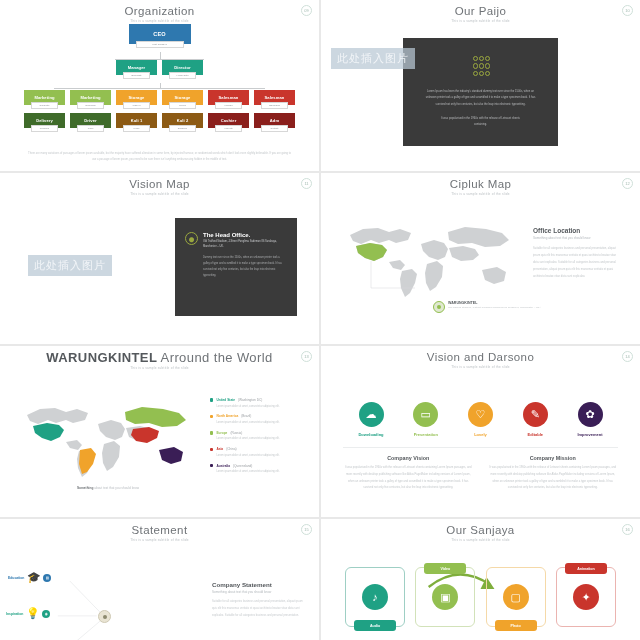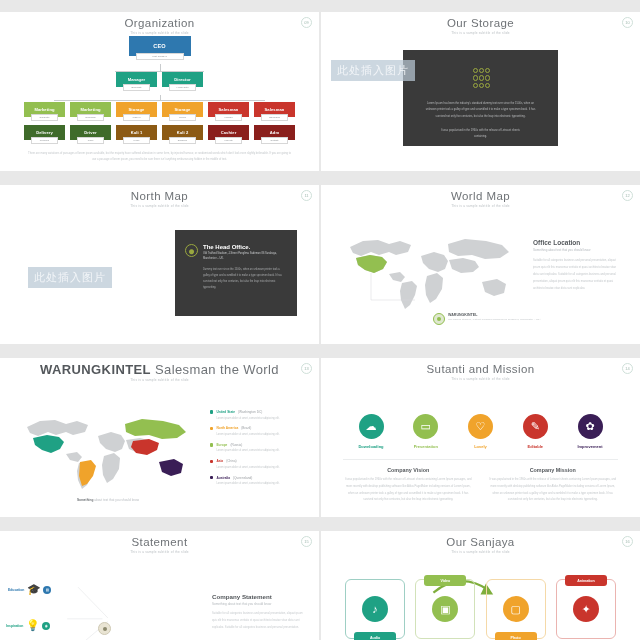--- a/index.html
+++ b/index.html
@@ -16,21 +16,20 @@
     grid-template-rows:171px 171px 171px 127px;
     gap:2px 2px;
     padding:0;
     box-sizing:border-box;
   }
   .slide{
     background:#ffffff;
     position:relative;
     overflow:hidden;
     box-sizing:border-box;
-    margin-top:12px;
   }
 
   
   .s-title{
     text-align:center;
     font-size:11.5px;
     color:#6f7377;
     font-weight:400;
     letter-spacing:.4px;
     padding-top:5px;
@@ -251,21 +250,21 @@
           <div class="nm">Sutanti</div>
         </div>
       </div>
     </div>
 
     <div class="org-note">There are many variations of passages of lorem ipsum available, but the majority have suffered alteration in some form, by injected humour, or randomised words which don't look even slightly believable. If you are going to use a passage of lorem ipsum, you need to be sure there isn't anything embarrassing hidden in the middle of text.</div>
   </div>
 
   <div class="slide">
     <div class="badge">10</div>
-    <div class="s-title">Our Storage</div>
+    <div class="s-title">Our Paijo</div>
     <div class="s-sub">This is a sample subtitle of the slide</div>
 
     <div class="dark-panel" style="left:82px;right:82px;top:38px;bottom:25px;">
       <div style="display:flex;flex-direction:column;align-items:center;padding-top:18px;">
         <div class="dotgrid">
           <i></i>
             <i></i>
             <i></i>
             <i></i>
             <i></i>
@@ -277,40 +276,40 @@
         <div class="panel-text" style="margin-top:13px;padding:0 22px;">Lorem Ipsum has been the industry's standard dummy text ever since the 1500s, when an unknown printer took a galley of type and scrambled it to make a type specimen book. It has survived not only five centuries, but also the leap into electronic typesetting.</div>
         <div class="panel-text" style="margin-top:8px;padding:0 34px;">It was popularised in the 1960s with the release of Letraset sheets containing.</div>
       </div>
     </div>
 
     <div class="cn-overlay" style="left:10px;top:48px;">此处插入图片</div>
   </div>
 
   <div class="slide">
     <div class="badge">11</div>
-    <div class="s-title">North Map</div>
+    <div class="s-title">Vision Map</div>
     <div class="s-sub">This is a sample subtitle of the slide</div>
 
     <div class="dark-panel" style="left:175px;right:22px;top:45px;bottom:28px;">
       <div style="display:flex;gap:5px;padding:14px 12px 0 10px;">
         <div class="ho-circle">⬤</div>
         <div style="flex:1">
           <div class="ho-head">The Head Office.</div>
           <div class="ho-addr">Old Trafford Stadium, J-Street Panglima Sudirman 86 Surabaya, Manchester – UK.</div>
           <div class="ho-body">Dummy text ever since the 1500s, when an unknown printer took a galley of type and scrambled it to make a type specimen book. It has survived not only five centuries, but also the leap into electronic typesetting.</div>
         </div>
       </div>
     </div>
 
     <div class="cn-overlay" style="left:28px;top:82px;">此处插入图片</div>
   </div>
 
   <div class="slide">
     <div class="badge">12</div>
-    <div class="s-title">World Map</div>
+    <div class="s-title">Cipluk Map</div>
     <div class="s-sub">This is a sample subtitle of the slide</div>
 
     <div class="mapwrap" style="left:20px;top:45px;width:180px;height:82px;">
       <svg viewBox="0 0 360 164" preserveAspectRatio="xMidYMid meet">
         <g fill="#cfd1d3">
           <path d="M18 34 L44 22 L74 20 L96 28 L118 22 L140 30 L134 44 L110 50 L96 44 L76 50 L60 44 L40 52 L24 46 Z"></path>
           <path d="M30 56 L58 50 L82 54 L92 64 L84 78 L66 86 L48 80 L34 70 Z"></path>
           <path d="M96 88 L118 84 L128 94 L120 104 L104 100 Z"></path>
           <path d="M122 106 L142 102 L152 112 L148 130 L138 150 L128 158 L120 140 L118 122 Z"></path>
           <path d="M160 52 L186 44 L206 50 L214 62 L208 78 L194 84 L176 78 L164 66 Z"></path>
@@ -342,21 +341,21 @@
       <div class="ol-h">Office Location</div>
       <div class="ol-s">Something about text that you should know</div>
       <div class="ol-b">Suitable for all categories business and personal presentation, aliquat ipsum quis elit this maecenas veritatis et quasi architecto beatae vitae dicta sunt explicabo. Suitable for all categories business and personal presentation, aliquat ipsum quis elit this maecenas veritatis et quasi architecto beatae vitae dicta sunt explicabo.</div>
     </div>
   </div>
 
   <div class="slide">
     <div class="badge">13</div>
     <div class="s-title" style="font-size:13px">
       <b>WARUNGKINTEL</b>
-      <span>Salesman the World</span>
+      <span>Arround the World</span>
     </div>
     <div class="s-sub">This is a sample subtitle of the slide</div>
 
     <div class="mapwrap" style="left:18px;top:52px;width:180px;height:84px;">
       <svg viewBox="0 0 360 168" preserveAspectRatio="xMidYMid meet">
         <g fill="#cfd1d3">
           <path d="M18 34 L44 22 L74 20 L96 28 L118 22 L140 30 L134 44 L110 50 L96 44 L76 50 L60 44 L40 52 L24 46 Z"></path>
           <path d="M96 88 L118 84 L128 94 L120 104 L104 100 Z"></path>
           <path d="M160 52 L186 44 L206 50 L214 62 L208 78 L194 84 L176 78 L164 66 Z"></path>
           <path d="M172 92 L192 86 L204 96 L202 118 L190 138 L178 146 L170 130 L168 110 Z"></path>
@@ -415,21 +414,21 @@
           <span class="lg-name" style="color:#3A1E56">Australia</span>
           <span class="lg-city">(Queensland)</span>
           </div>
         <div class="lg-desc">Lorem ipsum dolor sit amet, consectetur adipiscing elit.</div>
       </div>
     </div>
   </div>
 
   <div class="slide">
     <div class="badge">14</div>
-    <div class="s-title">Sutanti and Mission</div>
+    <div class="s-title">Vision and Darsono</div>
     <div class="s-sub">This is a sample subtitle of the slide</div>
 
     <div class="vm-icons">
       <div class="vm-col">
         <div class="vm-circ" style="background:#1FA184">☁</div>
         <div class="vm-lbl" style="color:#1FA184">Downloading</div>
       </div>
       <div class="vm-col">
         <div class="vm-circ" style="background:#93BF50">▭</div>
         <div class="vm-lbl" style="color:#93BF50">Presentation</div>

